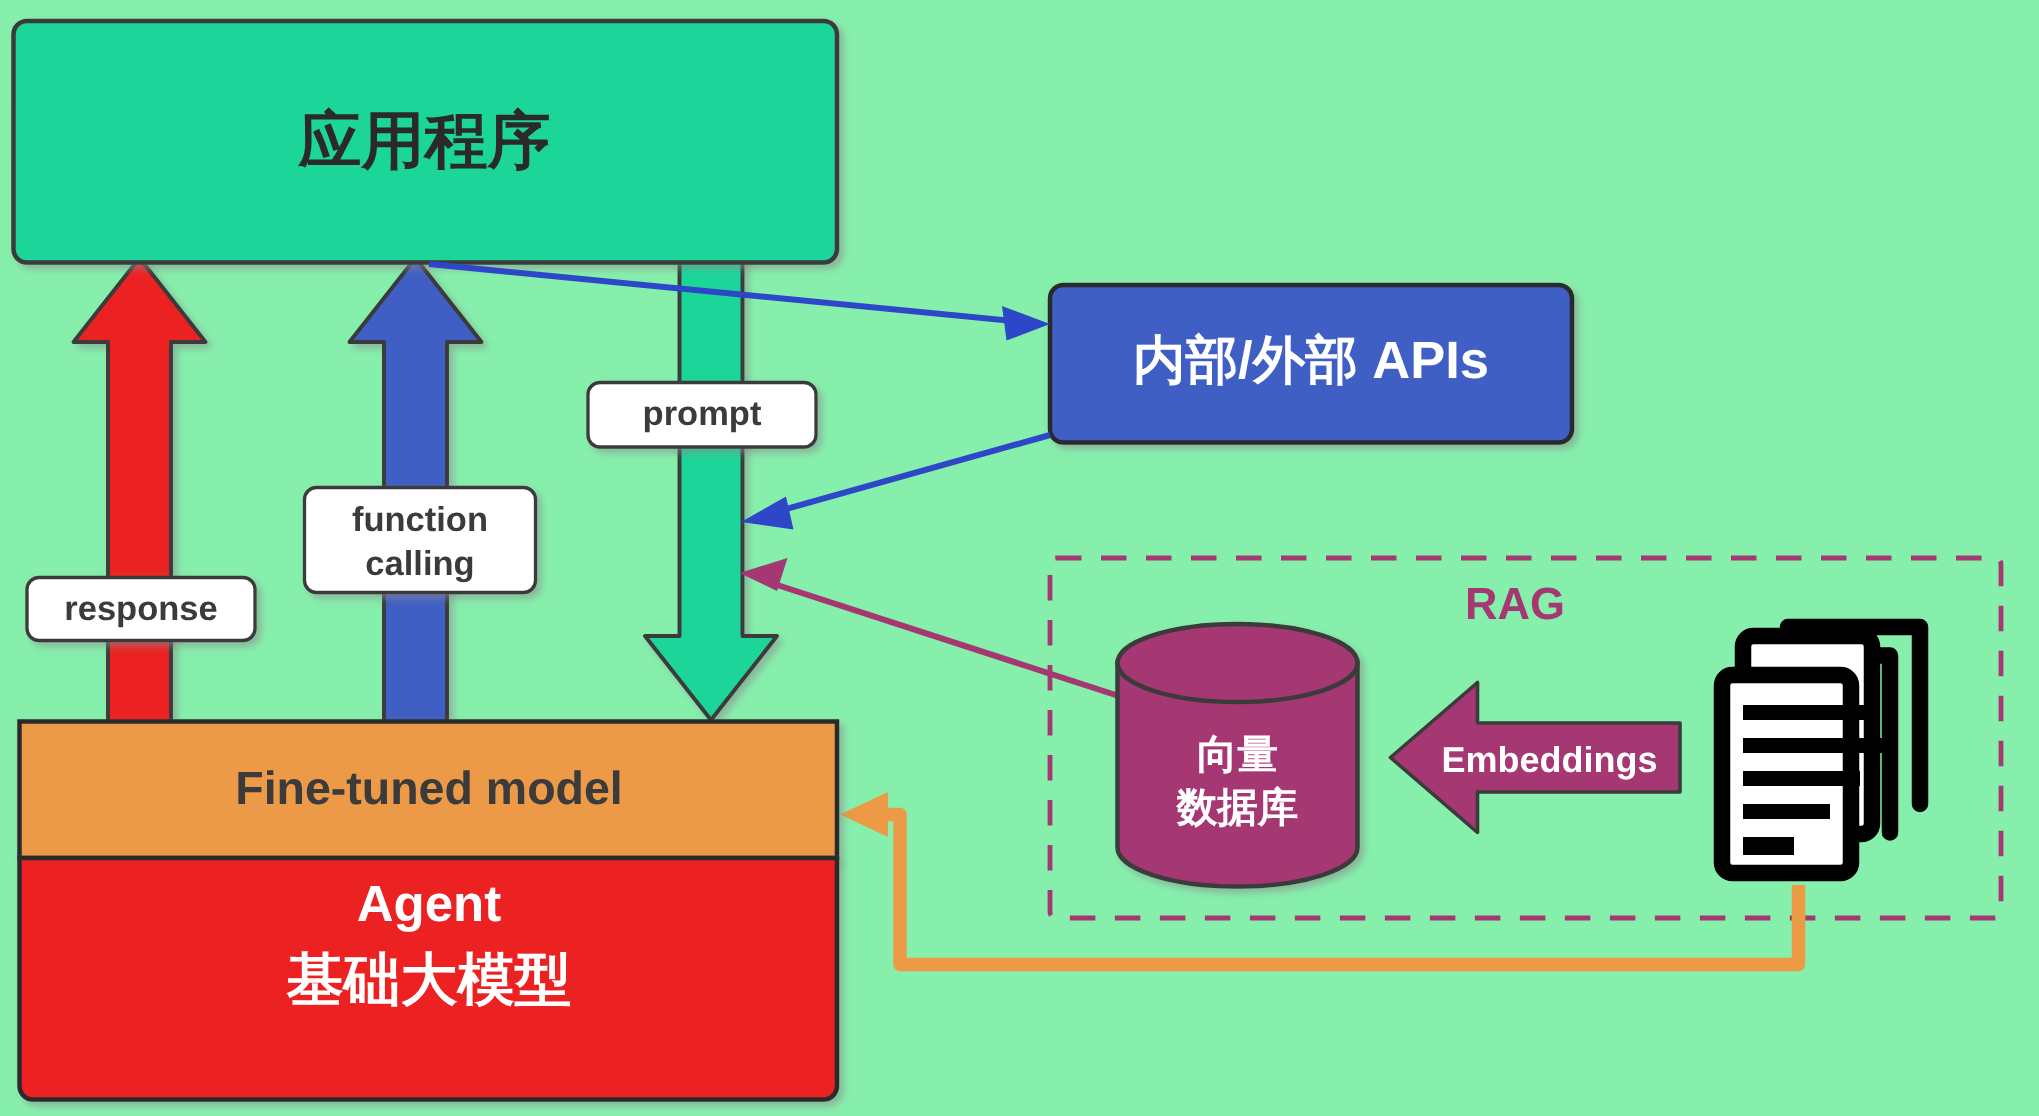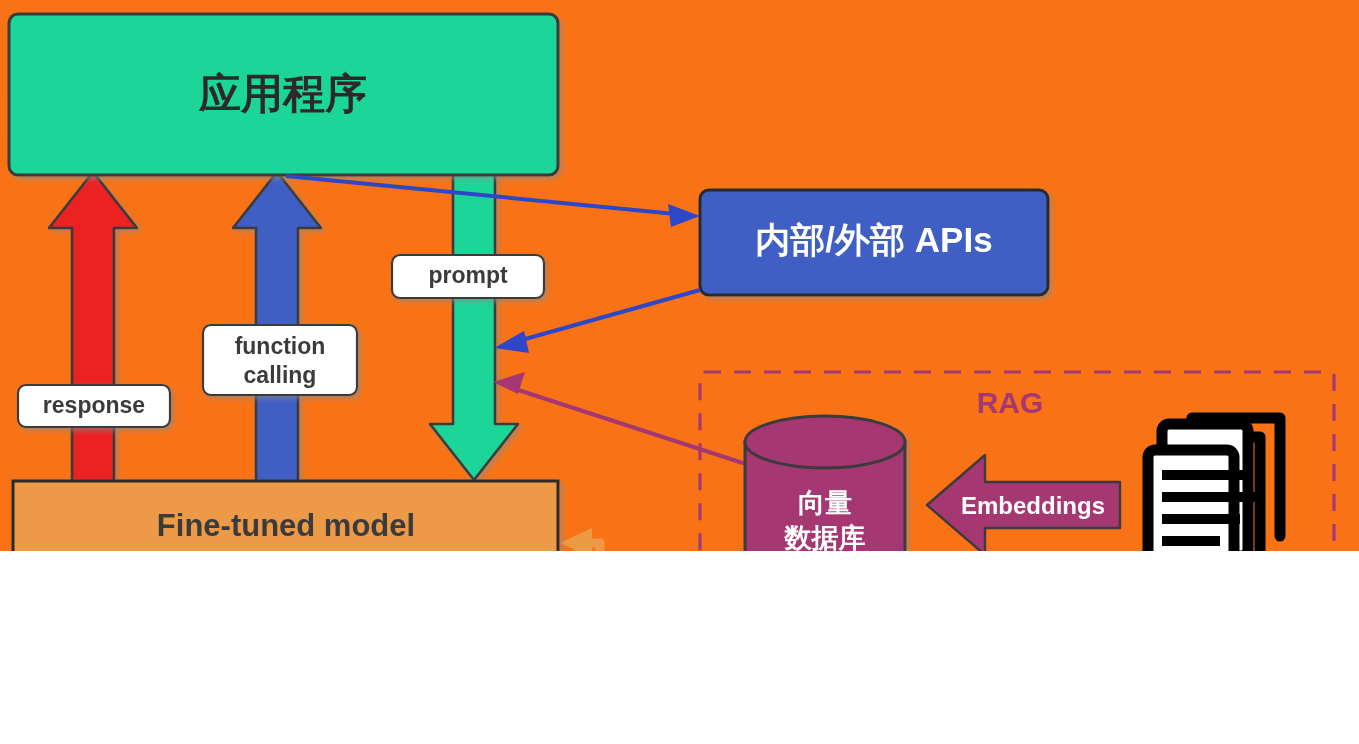--- a/index.html
+++ b/index.html
@@ -6,22 +6,22 @@
     margin: 0;
     padding: 0;
     background: #ffffff;
   }
   body {
     font-family: "Liberation Sans", sans-serif;
   }
   #canvas {
     position: relative;
     width: 1359px;
-    height: 551px;
-    background: #f97316;
+    height: 744px;
+    background: #86efac;
     overflow: hidden;
   }
   #diagram-svg {
     position: absolute;
     left: 0;
     top: 0;
     width: 1359px;
     height: 744px;
   }
   .box-text {

